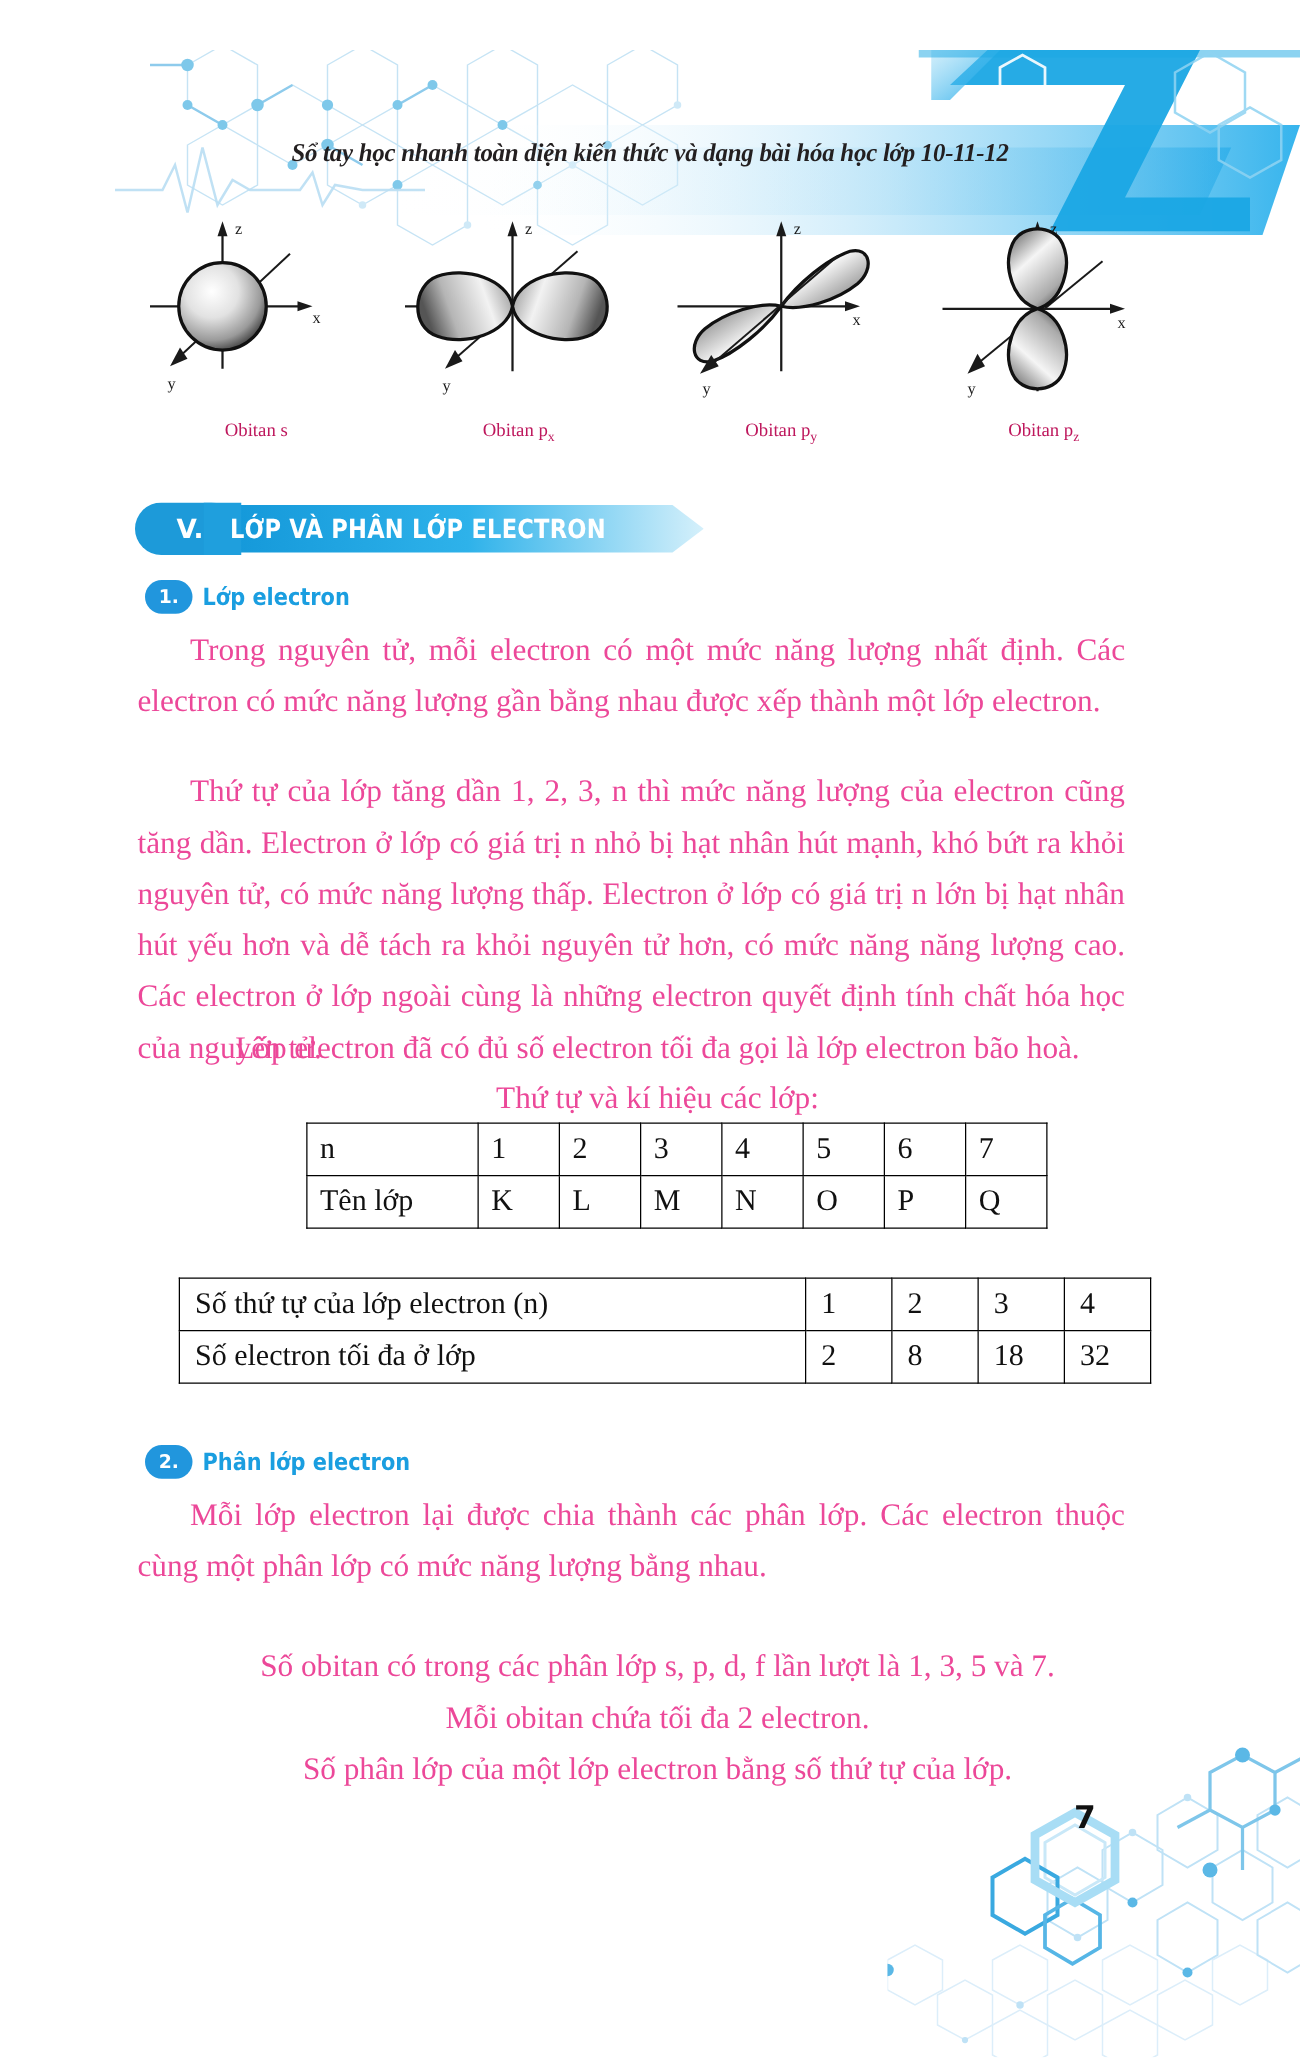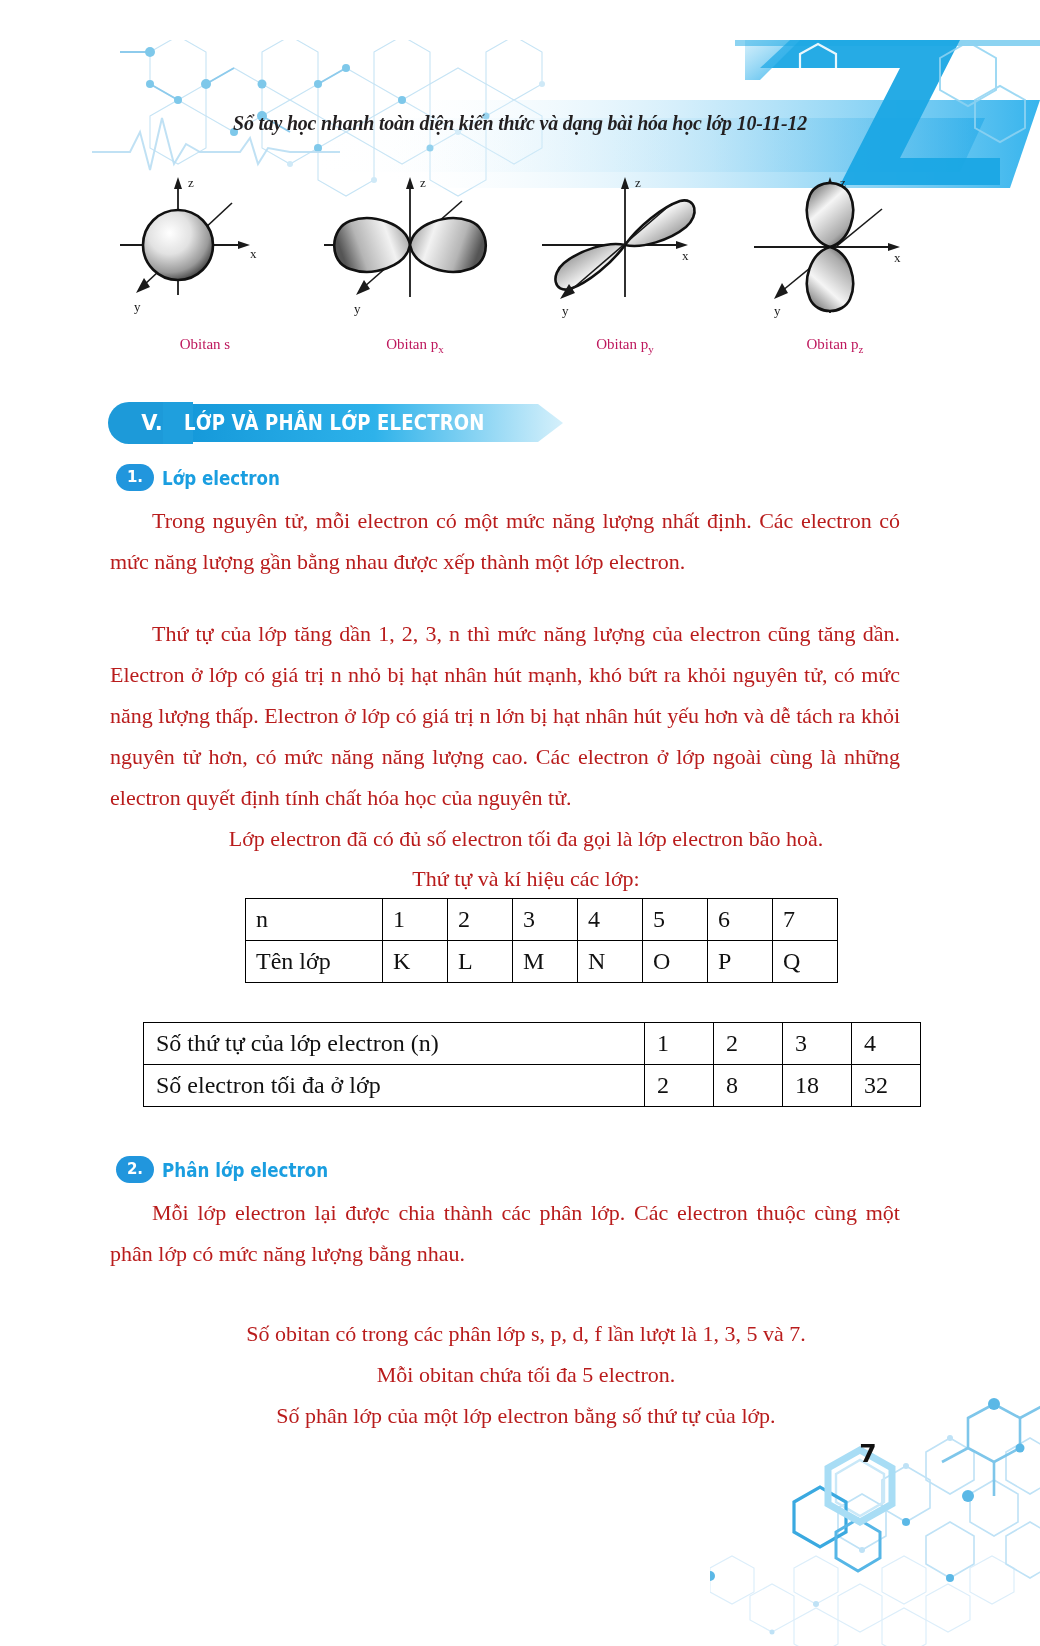--- a/index.html
+++ b/index.html
@@ -130,23 +130,23 @@
     transform-origin: left center;
     white-space: nowrap;
   }
 
   
   .para {
     position: absolute;
     left: 110px;
     width: 790px;
     font-family: "Liberation Serif", "DejaVu Serif", serif;
-    font-size: 22px;
+    font-size: 25px;
     line-height: 41px;
-    color: #b91c1c;
+    color: #ec4899;
     text-align: justify;
   }
   .para.indent { text-indent: 42px; }
   .para.nojustify { text-align: center; }
 
   
   .tbl {
     position: absolute;
     border-collapse: collapse;
     font-family: "Liberation Serif", "DejaVu Serif", serif;
@@ -489,21 +489,21 @@
     </tbody>
   </table>
 
   <div class="subsection" style="top:1156px;">
     <div class="sub-badge">2.</div>
     <div class="sub-label">Phân lớp electron</div>
   </div>
 
   <div class="para indent" style="top:1192px;">Mỗi lớp electron lại được chia thành các phân lớp. Các electron thuộc cùng một phân lớp có mức năng lượng bằng nhau.</div>
   <div class="para indent nojustify" style="top:1313px;">Số obitan có trong các phân lớp s, p, d, f lần lượt là 1, 3, 5 và 7.</div>
-  <div class="para indent nojustify" style="top:1354px;">Mỗi obitan chứa tối đa 5 electron.</div>
+  <div class="para indent nojustify" style="top:1354px;">Mỗi obitan chứa tối đa 2 electron.</div>
   <div class="para indent nojustify" style="top:1395px;">Số phân lớp của một lớp electron bằng số thứ tự của lớp.</div>
 
   <svg class="footer-deco" width="330" height="300" viewBox="0 0 330 300">
     <g stroke="#dceefa" fill="none" stroke-width="1.2">
       <polygon points="40,250 62,238 84,250 84,274 62,286 40,274"></polygon>
       <polygon points="84,222 106,210 128,222 128,246 106,258 84,246"></polygon>
       <polygon points="128,250 150,238 172,250 172,274 150,286 128,274"></polygon>
       <polygon points="172,222 194,210 216,222 216,246 194,258 172,246"></polygon>
       <polygon points="0,222 22,210 44,222 44,246 22,258 0,246"></polygon>
       <polygon points="216,250 238,238 260,250 260,274 238,286 216,274"></polygon>

